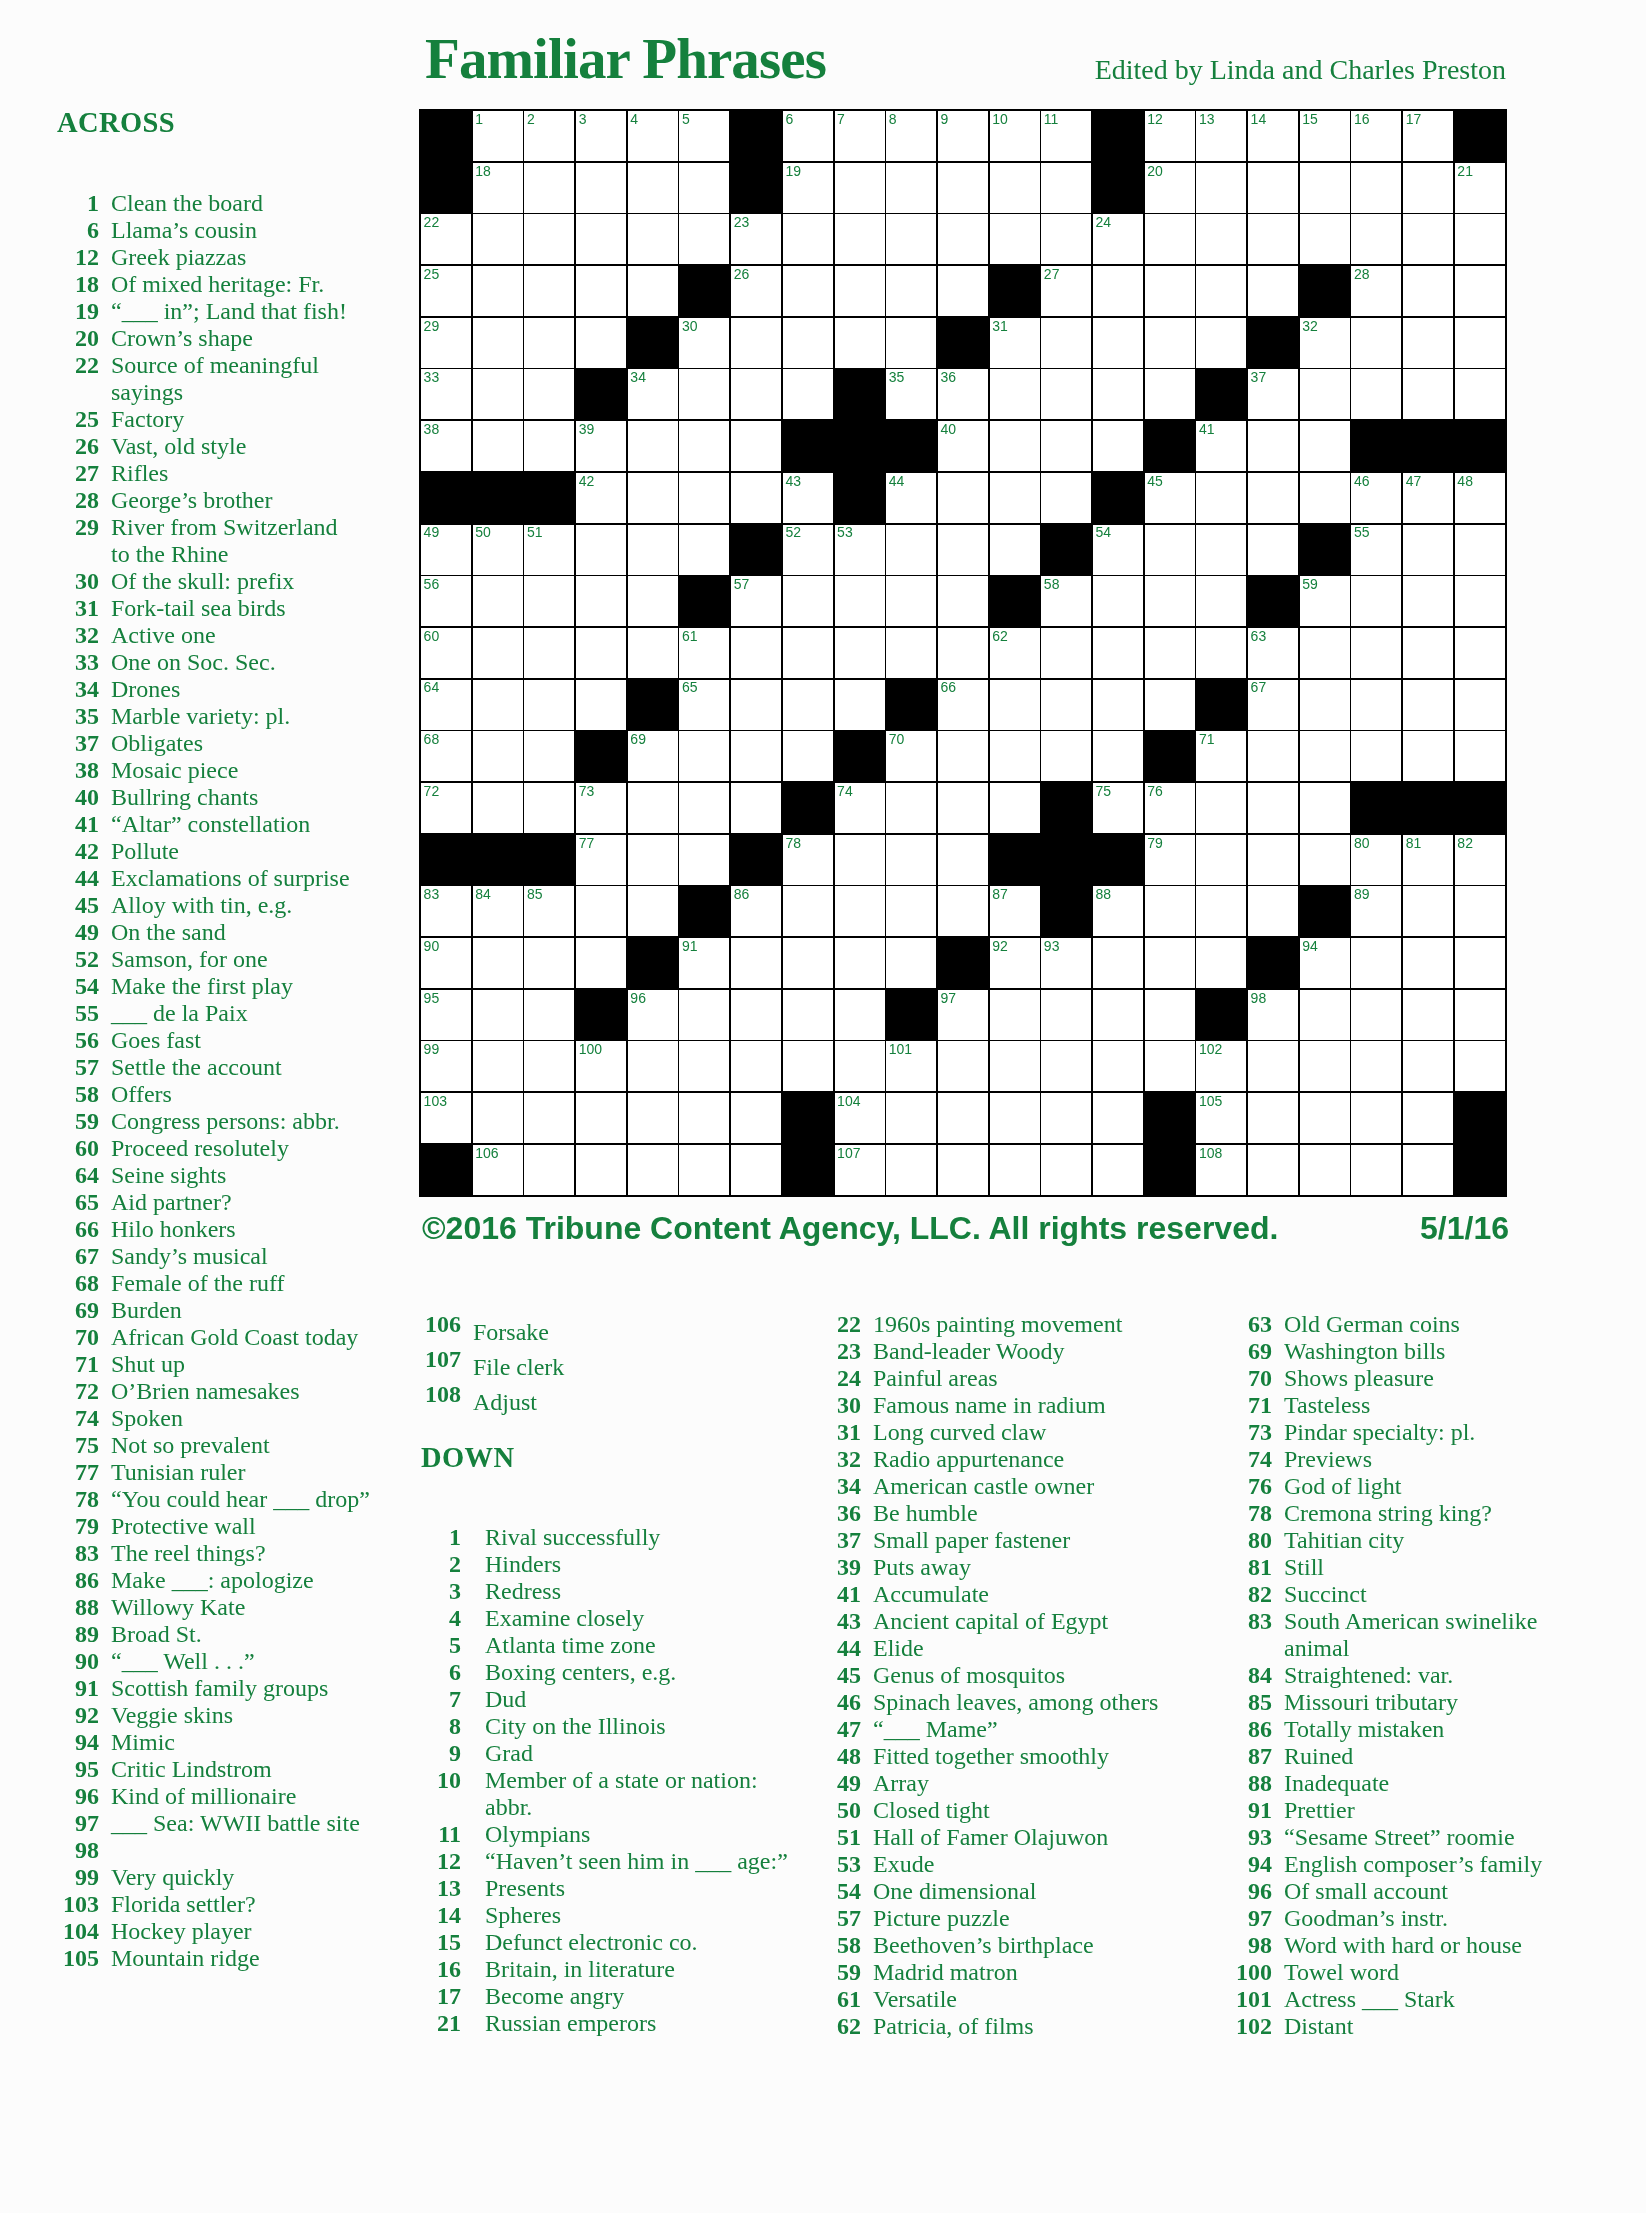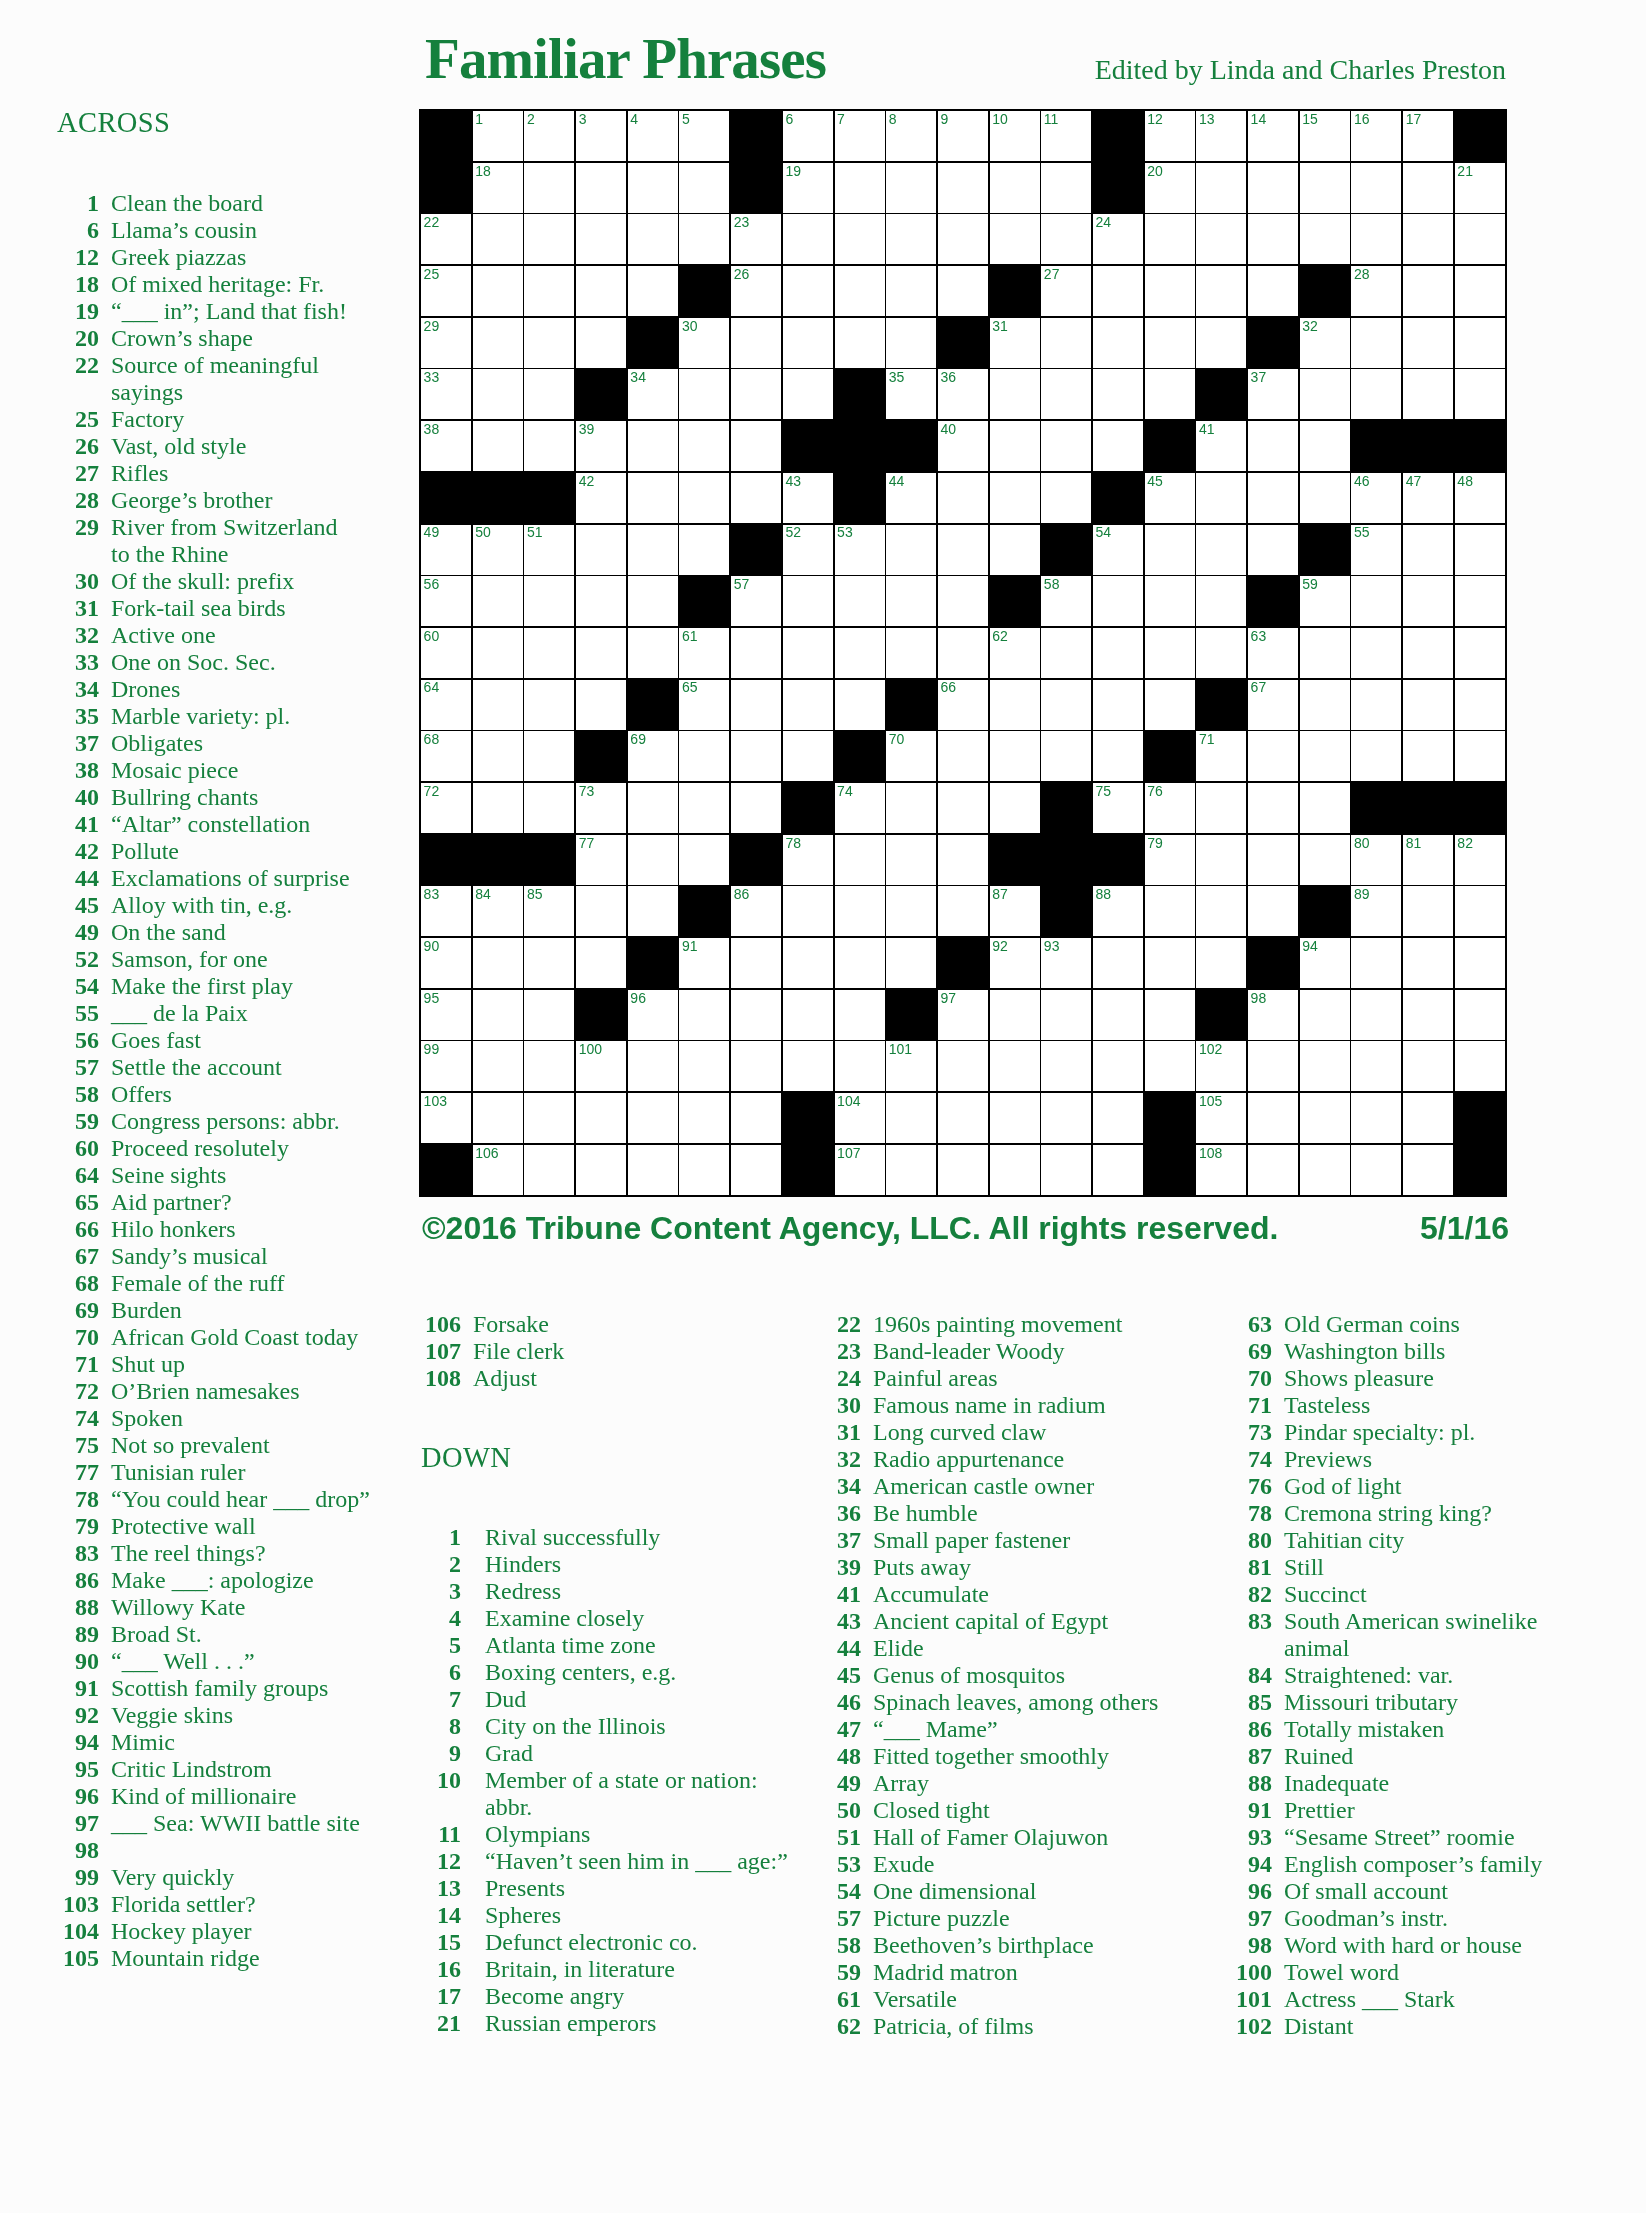--- a/index.html
+++ b/index.html
@@ -2,34 +2,34 @@
 <html style="font-size:14px"><head>
 <meta charset="utf-8">
 <style>
   html,body{margin:0;padding:0;background:#e8e8e8;}
   .page{position:relative;width:1646px;height:2214px;background:#fcfcfc;overflow:hidden;
         font-family:"Liberation Serif","DejaVu Serif",serif;color:#15803d;}
   
   .title{position:absolute;left:425px;top:26px;font-size:57px;font-weight:700;letter-spacing:-0.9px;margin:0;}
   .editor{position:absolute;right:140px;top:54px;font-size:28px;}
   
-  .sect{position:absolute;font-size:28.5px;font-weight:400;letter-spacing:0.4px;}
+  .sect{position:absolute;font-size:28.5px;font-weight:700;letter-spacing:0.4px;}
   #across-h{left:57px;top:107px;}
   #down-h{left:421px;top:1442px;}
   
   .clues{position:absolute;}
   .crow{display:flex;align-items:flex-start;line-height:27px;font-size:24px;}
   .cnum{font-weight:700;text-align:right;flex:0 0 auto;padding-right:12px;}
   .ctext{white-space:pre-line;}
   #across-main{left:52px;top:190px;width:356px;}
   #across-main .cnum{width:47px;}
   #across-main .ctext{width:297px;}
   #across-cont{left:406px;top:1311px;width:415px;}
   #across-cont .cnum{width:55px;}
-  #across-cont .ctext{width:348px;}
+  #across-cont .ctext{width:348px;margin-top:8px;}
   #down-a{left:406px;top:1524px;width:415px;}
   #down-a .cnum{width:55px;}
   #down-a .ctext{width:348px;margin-left:12px;}
   #down-b{left:804px;top:1311px;width:406px;}
   #down-b .cnum{width:57px;}
   #down-b .ctext{width:336px;}
   #down-c{left:1211px;top:1311px;width:432px;}
   #down-c .cnum{width:61px;}
   #down-c .ctext{width:311px;}
   .crow{line-height:27px;}

